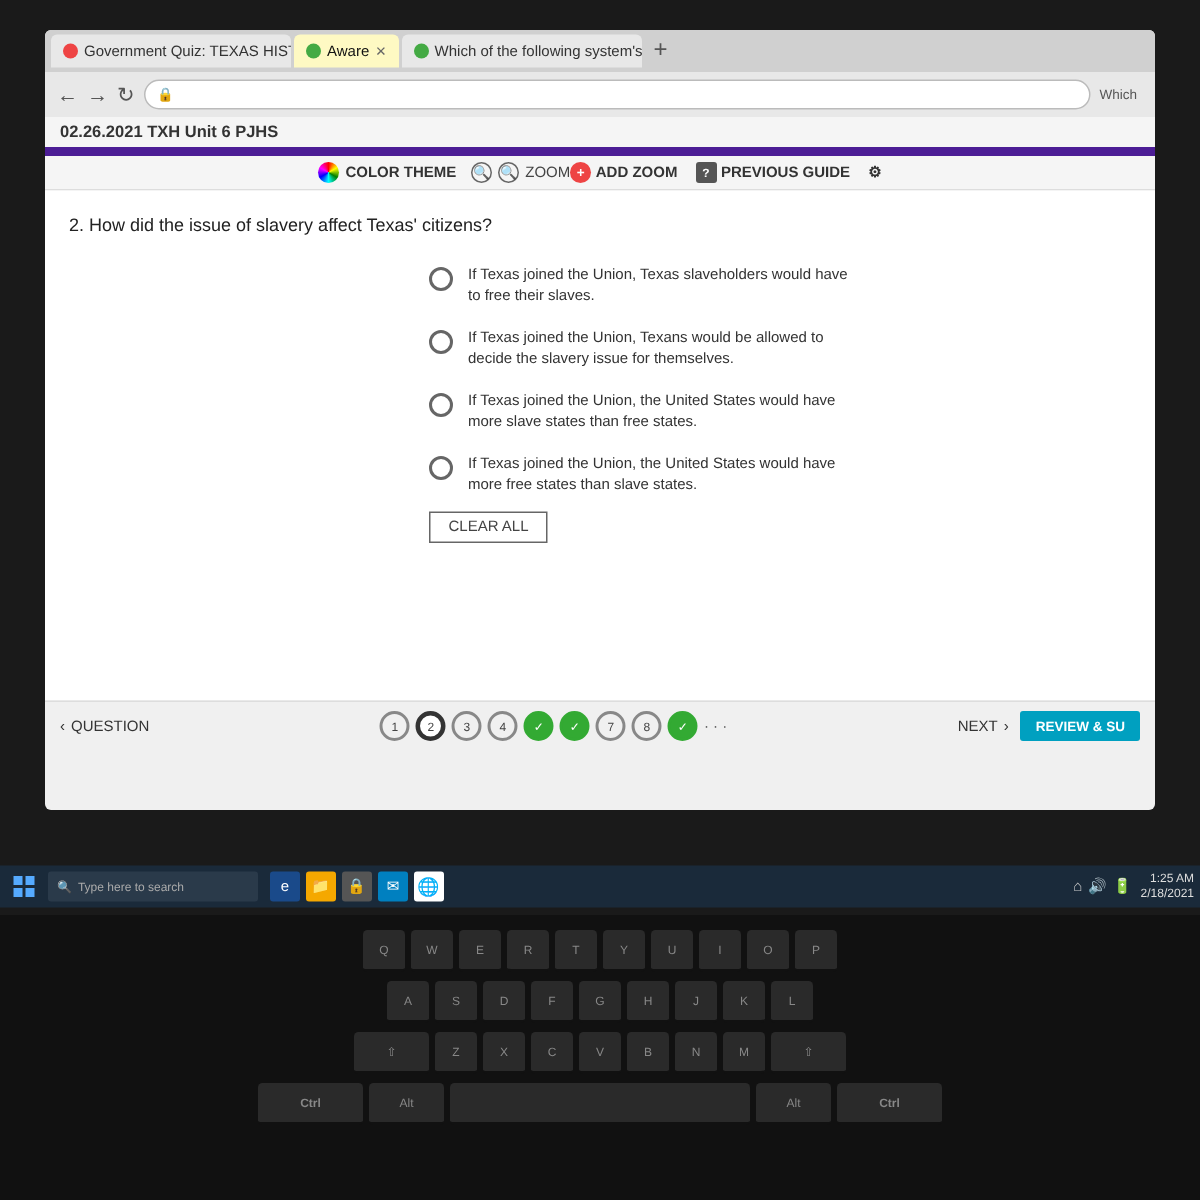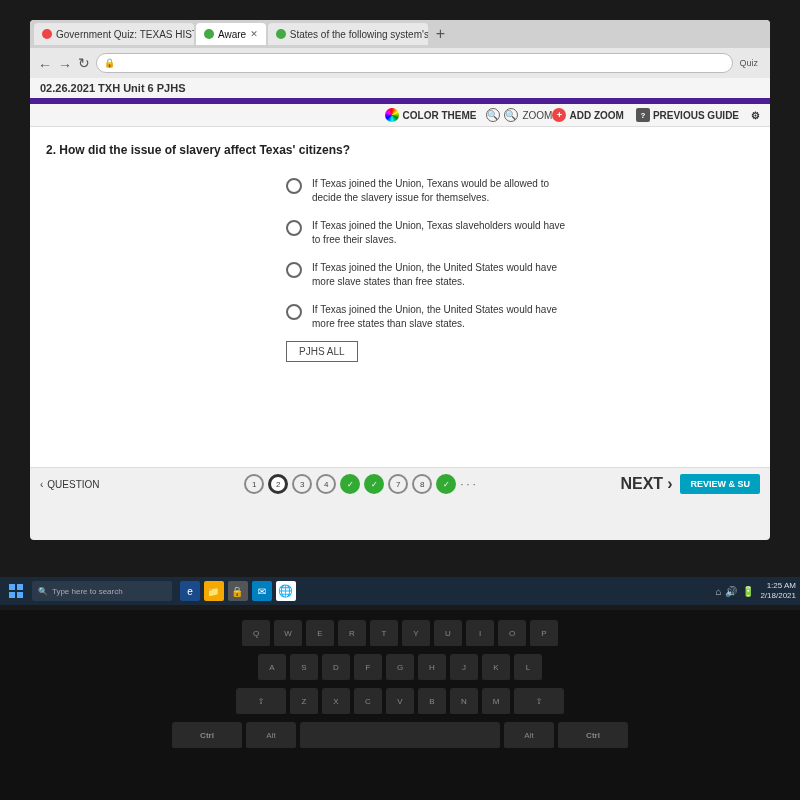--- a/index.html
+++ b/index.html
@@ -42,21 +42,21 @@
       font-size: 10px;
       color: #333;
       background: #e8e8e8;
       gap: 4px;
       white-space: nowrap;
       overflow: hidden;
       max-width: 160px;
     }
 
     .tab.active {
-      background: #ffffff;
+      background: #fef9c3;
       color: #111;
     }
 
     .tab-close {
       font-size: 9px;
       color: #666;
       cursor: pointer;
     }
 
     .tab-favicon {
@@ -129,24 +129,24 @@
     .app-title {
       font-size: 11px;
       font-weight: bold;
       color: #333;
     }
 
     
     .toolbar {
       background: #f5f5f5;
       border-bottom: 1px solid #ddd;
-      padding: 4px 10px;
-      display: flex;
-      align-items: center;
-      justify-content: flex-end;
+      padding: 4px 20px;
+      display: flex;
+      align-items: center;
+      justify-content: center;
     }
 
     .toolbar-left {
       display: flex;
       align-items: center;
       gap: 10px;
     }
 
     .color-theme-btn {
       display: flex;
@@ -233,21 +233,21 @@
     .main-content {
       background: white;
       padding: 16px 16px 10px 16px;
       min-height: 340px;
     }
 
     .question-text {
       font-size: 12px;
       color: #222;
       margin-bottom: 20px;
-      font-weight: 700;
+      font-weight: 400;
     }
 
     .answers-area {
       display: flex;
       flex-direction: column;
       gap: 14px;
       margin-left: 240px;
     }
 
     .answer-option {
@@ -338,26 +338,26 @@
 
     .dots-more {
       font-size: 10px;
       color: #555;
     }
 
     .next-btn {
       display: flex;
       align-items: center;
       gap: 4px;
-      font-size: 16px;
+      font-size: 10px;
       color: #333;
       cursor: pointer;
       background: none;
       border: none;
-      font-weight: bold;
+      font-weight: normal;
     }
 
     .review-btn {
       background: #00a0c0;
       color: white;
       border: none;
       padding: 5px 10px;
       font-size: 9px;
       font-weight: bold;
       cursor: pointer;
@@ -501,34 +501,34 @@
       <span>Government Quiz: TEXAS HISTO</span>
 
     </div>
     <div class="tab active">
       <div class="tab-favicon green"></div>
       <span>Aware</span>
       <span class="tab-close">✕</span>
     </div>
     <div class="tab">
       <div class="tab-favicon green"></div>
-      <span>States of the following system's</span>
+      <span>Which of the following system's</span>
 
     </div>
     <button class="tab-new">+</button>
   </div>
 
   <div class="address-bar-row">
     <button class="nav-btn">←</button>
     <button class="nav-btn">→</button>
     <button class="nav-btn">↻</button>
     <div class="address-bar">
       <span>🔒</span>
     </div>
-    <span class="tyce-label">Quiz</span>
+    <span class="tyce-label">Which</span>
   </div>
 
   <div class="app-header">
     <span class="app-title">02.26.2021 TXH Unit 6 PJHS</span>
   </div>
 
   <div class="toolbar">
     <div class="toolbar-left">
       <button class="color-theme-btn">
         <div class="color-wheel"></div>
@@ -552,37 +552,37 @@
       <button class="toolbar-btn">⚙</button>
     </div>
   </div>
 
   <div class="main-content">
     <div class="question-text">2. How did the issue of slavery affect Texas' citizens?</div>
 
     <div class="answers-area">
       <div class="answer-option">
         <div class="radio-circle"></div>
-        <span class="answer-text">If Texas joined the Union, Texans would be allowed to decide the slavery issue for themselves.</span>
+        <span class="answer-text">If Texas joined the Union, Texas slaveholders would have to free their slaves.</span>
       </div>
       <div class="answer-option">
         <div class="radio-circle"></div>
-        <span class="answer-text">If Texas joined the Union, Texas slaveholders would have to free their slaves.</span>
+        <span class="answer-text">If Texas joined the Union, Texans would be allowed to decide the slavery issue for themselves.</span>
       </div>
       <div class="answer-option">
         <div class="radio-circle"></div>
         <span class="answer-text">If Texas joined the Union, the United States would have more slave states than free states.</span>
       </div>
       <div class="answer-option">
         <div class="radio-circle"></div>
         <span class="answer-text">If Texas joined the Union, the United States would have more free states than slave states.</span>
       </div>
     </div>
 
-    <button class="clear-all-btn">PJHS ALL</button>
+    <button class="clear-all-btn">CLEAR ALL</button>
   </div>
 
   <div class="nav-footer">
     <button class="prev-btn">
       <span>‹</span>
       <span>QUESTION</span>
     </button>
 
     <div class="question-dots">
       <div class="q-dot">

